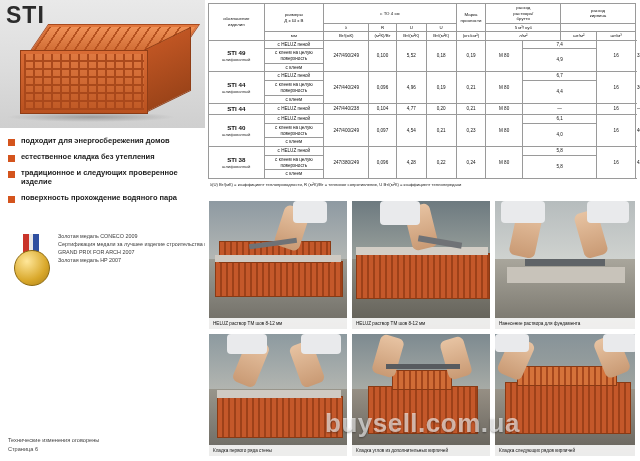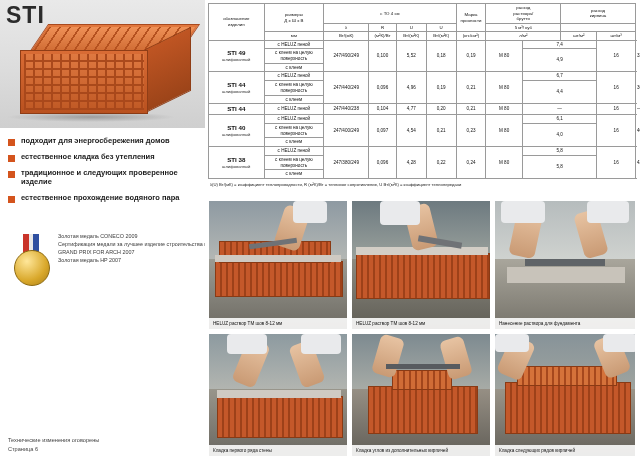--- a/index.html
+++ b/index.html
@@ -208,21 +208,21 @@
       <div class="bullet">
         <span class="sq"></span>
         <span class="txt">естественное кладка без утепления</span>
       </div>
       <div class="bullet">
         <span class="sq"></span>
         <span class="txt">традиционное и следующих проверенное изделие</span>
       </div>
       <div class="bullet">
         <span class="sq"></span>
-        <span class="txt">естественное прохождение водяного пара</span>
+        <span class="txt">поверхность прохождение водяного пара</span>
       </div>
     </div>
 
     <div class="awards">
       <div class="award-medal">
         <div class="medal-ribbon"></div>
         <div class="medal-circle"></div>
       </div>
       <div class="award-list">
         <div>Золотая медаль CONECO 2009</div>
@@ -482,13 +482,14 @@
       <div class="blockrow" style="left:10px;top:48px;width:124px;height:50px;"></div>
       <div class="blockrow" style="left:22px;top:32px;width:98px;height:18px;background:repeating-linear-gradient(90deg,#d5723a 0 4px,#a6481d 4px 6px);"></div>
       <div class="arm" style="left:8px;top:4px;width:26px;height:40px;transform:rotate(24deg);"></div>
       <div class="arm" style="left:104px;top:2px;width:26px;height:40px;transform:rotate(-22deg);"></div>
       <div class="sleeve" style="left:0px;top:0px;width:34px;height:18px;"></div>
       <div class="sleeve" style="left:108px;top:0px;width:34px;height:18px;"></div>
       <div class="cap">Кладка следующих рядов кирпичей</div>
     </div>
   </div>
 
+  <div class="wm">buysell.com.ua</div>
 </div>
 
 </body></html>

